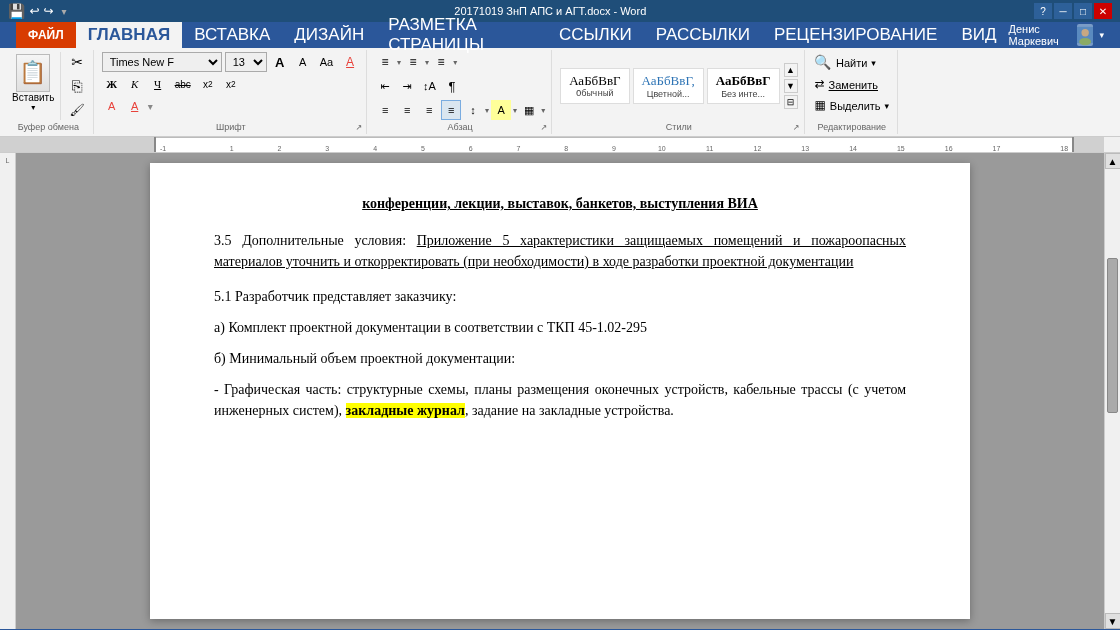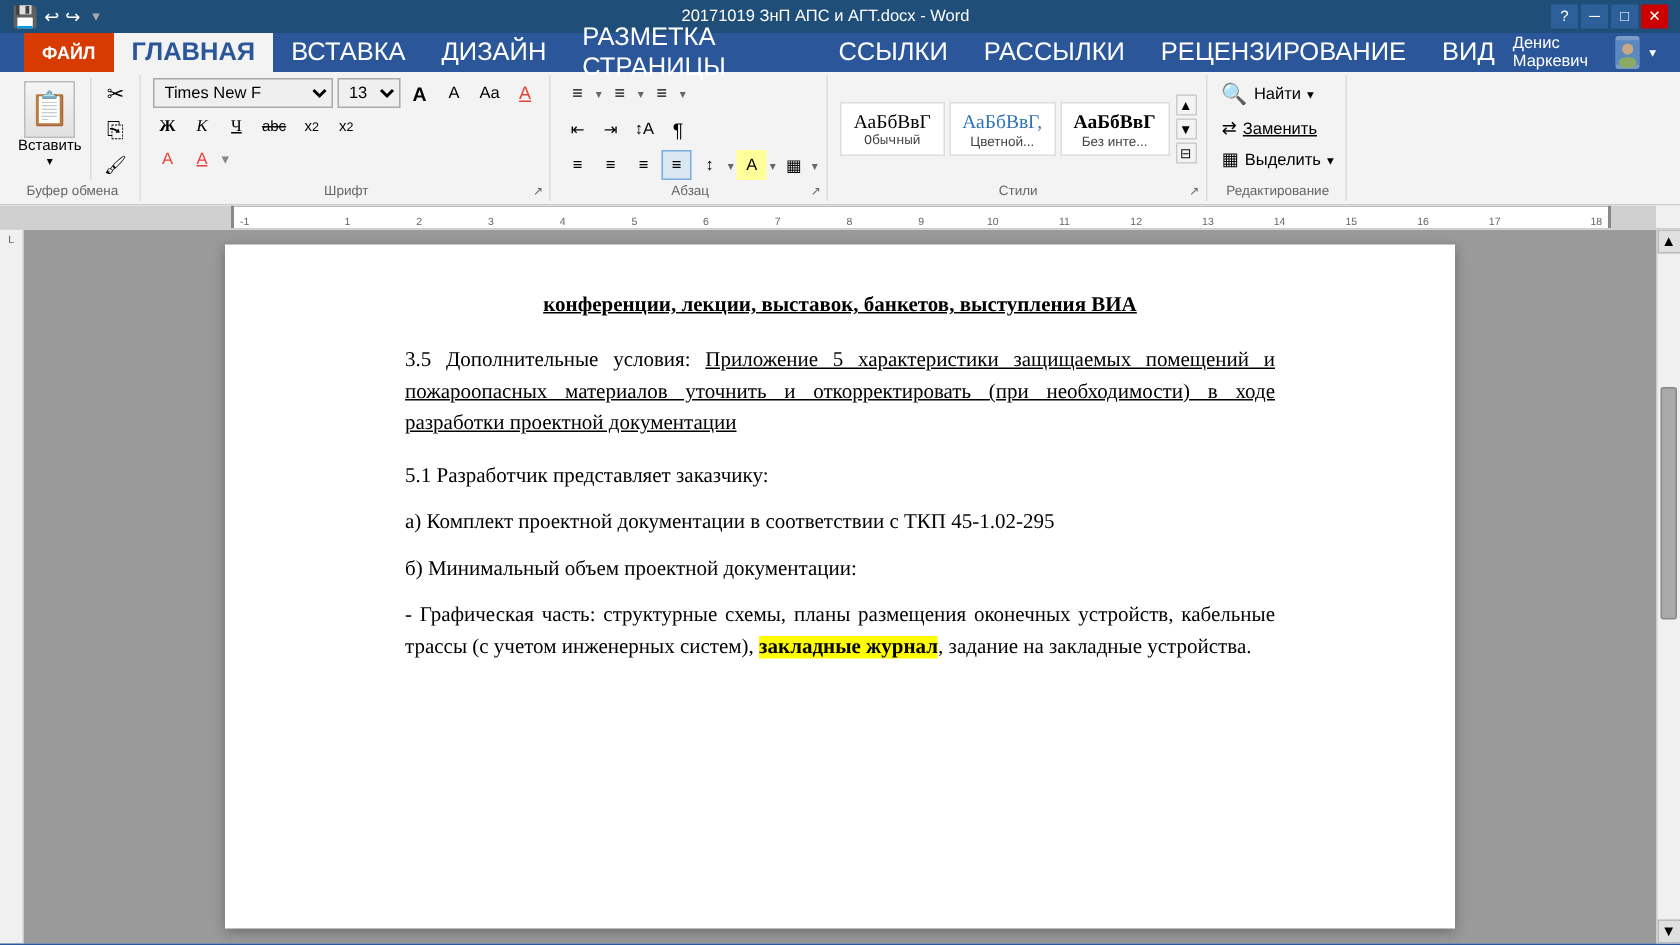--- a/index.html
+++ b/index.html
@@ -156,21 +156,21 @@
       overflow: hidden;
       display: flex;
       justify-content: center;
       padding: 10px 20px;
     }
     .doc-page {
       background: white;
       width: 100%;
       max-width: 820px;
       box-shadow: 0 2px 8px rgba(0,0,0,0.3);
-      padding: 30px 120px;
+      padding: 30px 64px;
       font-family: 'Times New Roman', Times, serif;
       font-size: 14px;
       line-height: 1.5;
       color: #000;
     }
     .doc-scrollbar-right {
       width: 16px;
       background: #f0f0f0;
       border-left: 1px solid #ccc;
       display: flex;

